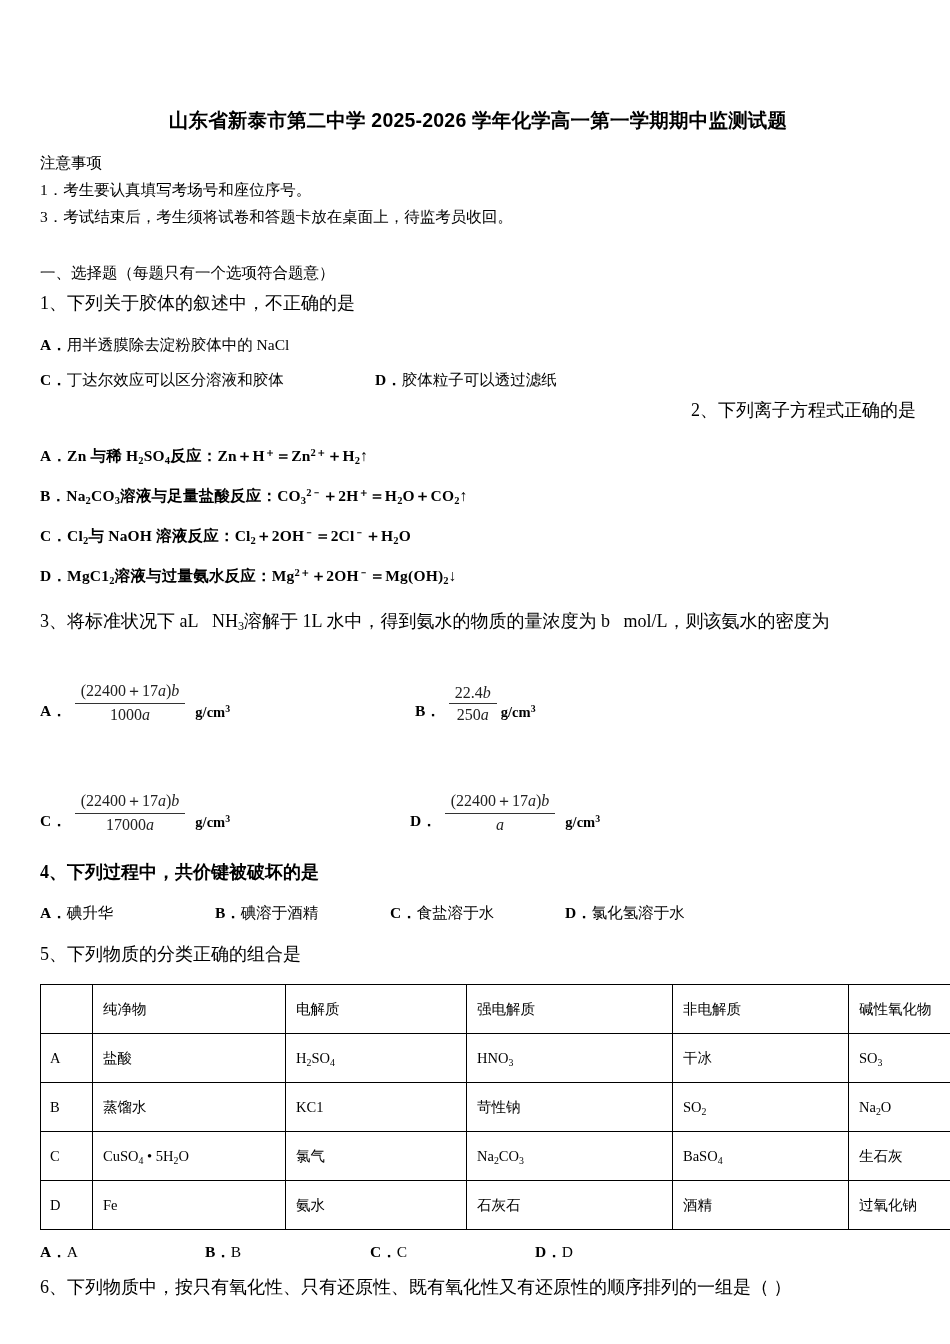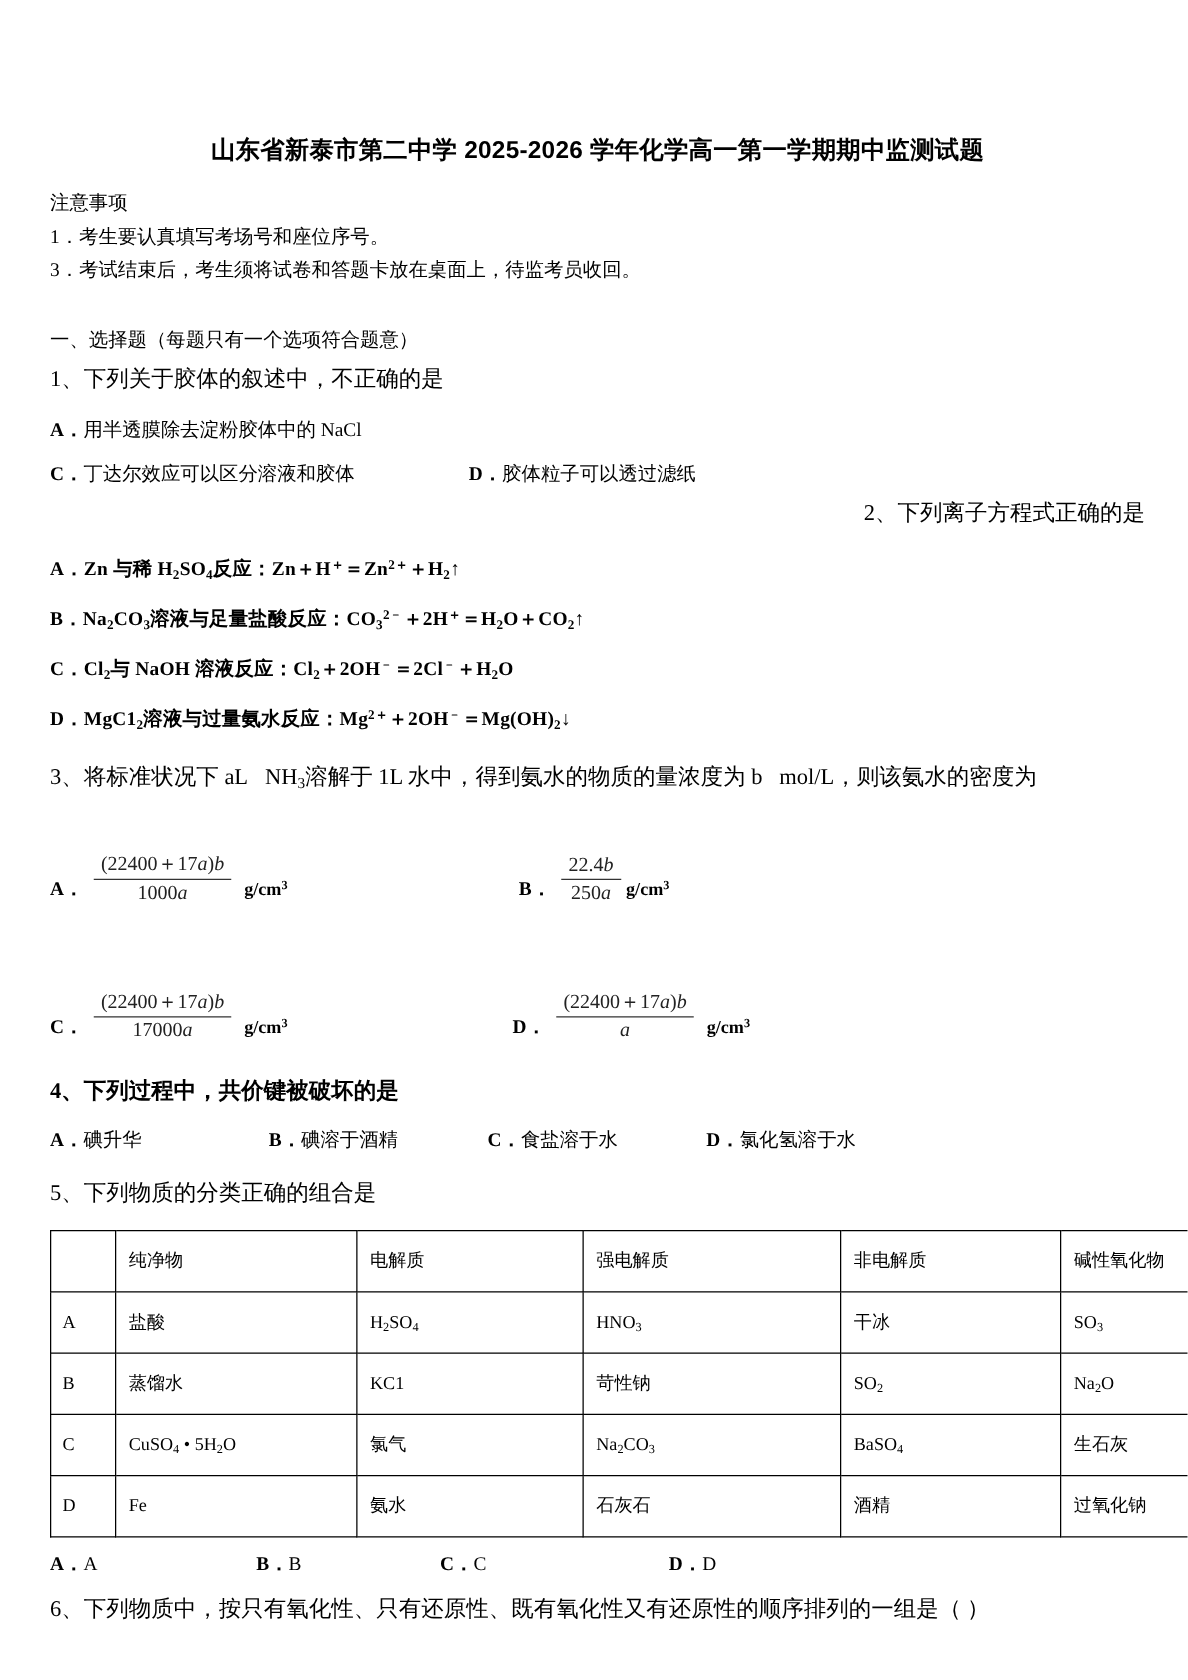--- a/index.html
+++ b/index.html
@@ -90,21 +90,21 @@
   .c1 { left: 0px; }
   .c2 { left: 335px; }
   
   .f1 { left: 0px; }
   .f2 { left: 175px; }
   .f3 { left: 350px; }
   .f4 { left: 525px; }
   
   .a1 { left: 0px; }
   .a2 { left: 165px; }
-  .a3 { left: 312px; }
+  .a3 { left: 330px; }
   .a4 { left: 495px; }
 
   
   .chem-bold { font-weight: bold; letter-spacing: 0.2px; }
 
   sub { font-size: 0.68em; vertical-align: -0.28em; line-height: 0; }
   sup { font-size: 0.68em; vertical-align: 0.48em; line-height: 0; }
 
   
   .frac-block {

